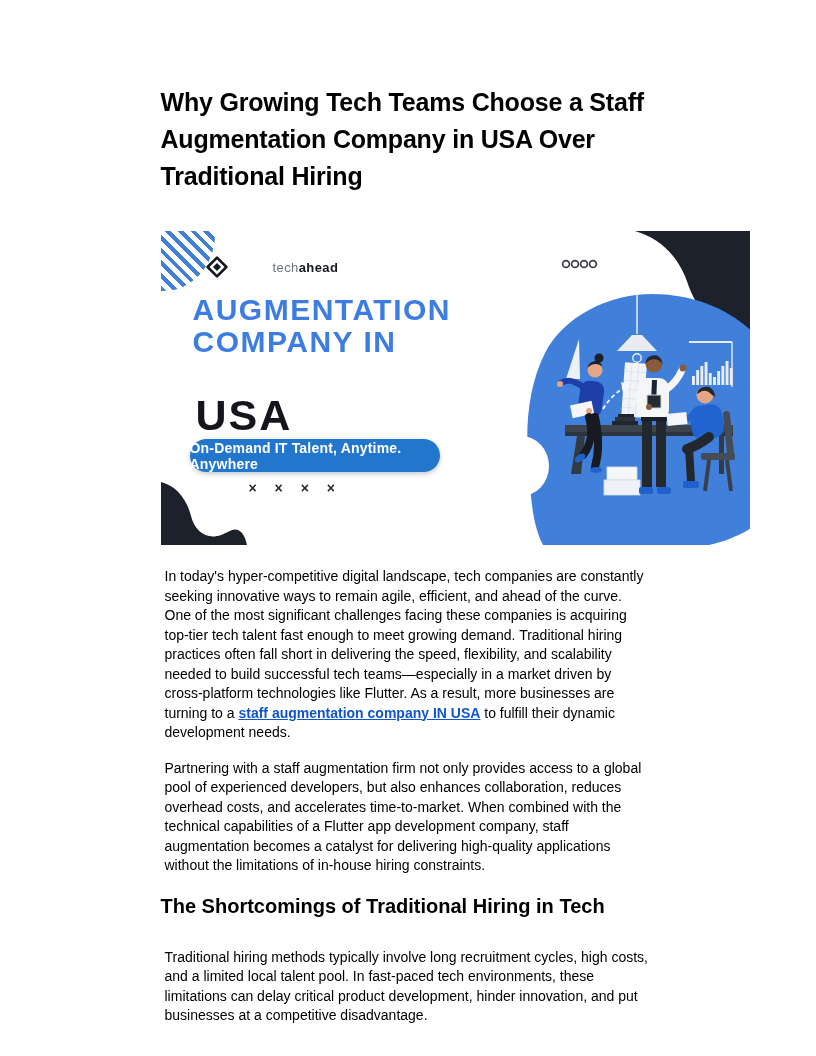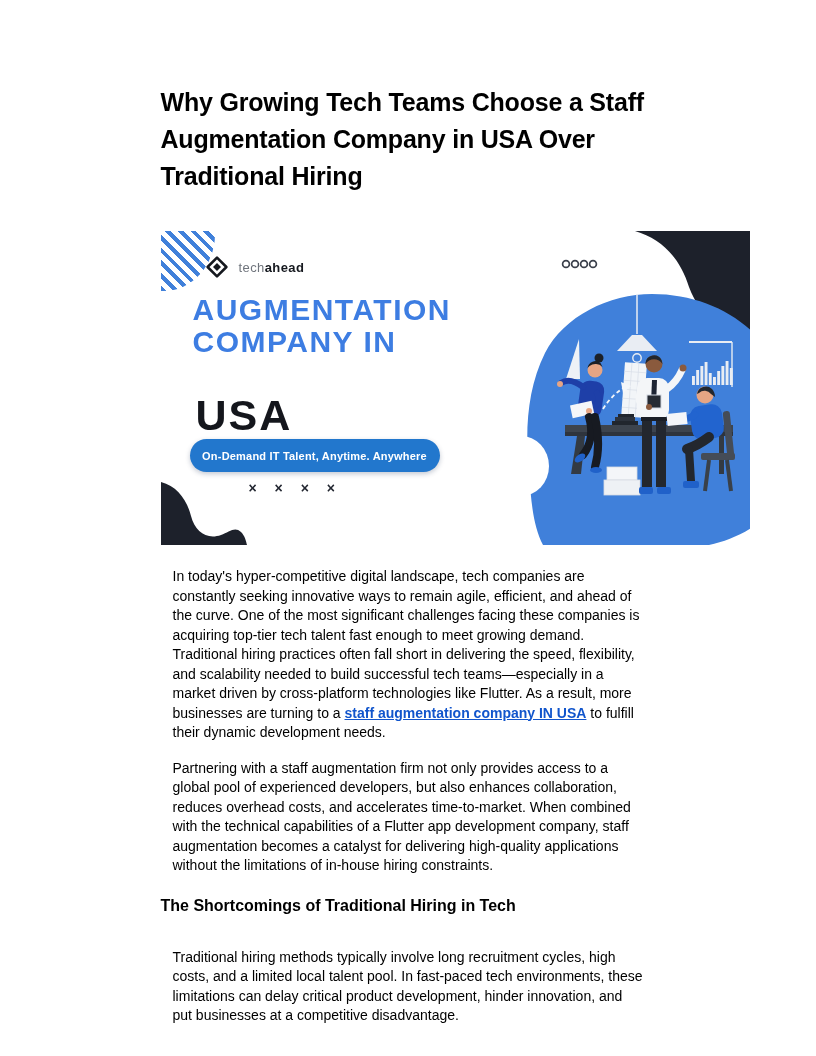--- a/index.html
+++ b/index.html
@@ -11,46 +11,46 @@
   .doc-title { margin:84px 0 0 0; font-size:25px; line-height:1.48; font-weight:700; color:#000; letter-spacing:-0.2px; }
 
   
   .banner { position:relative; width:628px; height:314px; margin-top:36px; background:#ffffff; overflow:hidden; }
 
   .stripes { position:absolute; left:0; top:0; width:54px; height:60px;
     background:repeating-linear-gradient(45deg, #4080da 0px, #4080da 4px, #ffffff 4px, #ffffff 9px);
     border-radius:0 0 95% 0; }
 
   .logo { position:absolute; left:44px; top:24px; display:flex; align-items:center; gap:10px; }
-  .logo-text { font-size:13px; letter-spacing:0.4px; }
+  .logo-text { font-size:13px; letter-spacing:0.4px;margin-left:34px; }
   .logo-text .light { color:#70757d; font-weight:400; }
   .logo-text .bold  { color:#15181e; font-weight:700; }
 
   .headline { position:absolute; left:32px; top:63px; font-size:30px; font-weight:800;
     line-height:32px; color:#3d7de2; letter-spacing:1.5px; white-space:nowrap; }
   .usa { position:absolute; left:35px; top:160px; font-size:43px; font-weight:700;
     color:#14161c; letter-spacing:2px; }
 
   .pill { position:absolute; left:29px; top:208px; width:250px; height:33px; background:#2277cd;
-    border-radius:17px; color:#ffffff; font-size:11px; font-weight:700; letter-spacing:0.2px;
+    border-radius:17px; color:#ffffff; font-size:14px; font-weight:700; letter-spacing:0.2px;
     display:flex; align-items:center; justify-content:center; box-shadow:0 2px 5px rgba(20,40,80,0.25); }
 
   .crosses { position:absolute; left:88px; top:249px; font-size:14px; color:#232731;
     letter-spacing:7px; font-weight:600; }
 
   .wave-dark { position:absolute; left:0; bottom:0; }
   .hero { position:absolute; right:0; top:0; }
 
   
-  .para { margin:12px; font-size:14px; line-height:19.5px; color:#000; }
+  .para { margin:4px; font-size:14px; line-height:19.5px; color:#000; }
   .p1 { margin-top:22px; }
   .p2 { margin-top:16px; }
   .p3 { margin-top:30px; }
   .doc-link { color:#1155cc; font-weight:700; text-decoration:underline; }
-  .h2 { margin:18px 0 0 0; font-size:16px; font-weight:700; color:#000; line-height:24px; }
+  .h2 { margin:18px 0 0 0; font-size:20px; font-weight:700; color:#000; line-height:24px; }
 </style>
 </head>
 <body>
 
 <div class="page">
   <div class="content">
 
     <h1 class="doc-title">Why Growing Tech Teams Choose a Staff Augmentation Company in USA Over Traditional Hiring</h1>
 
     <div class="banner">

